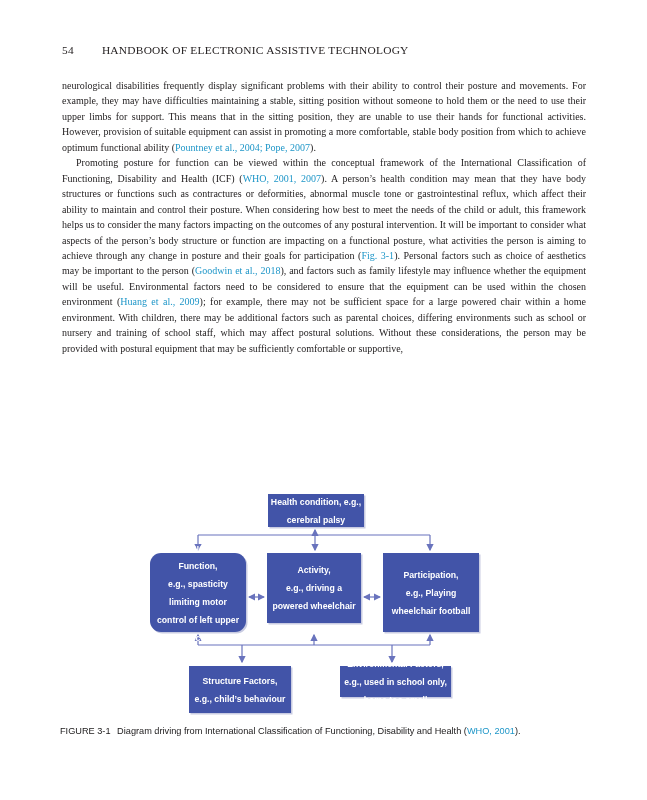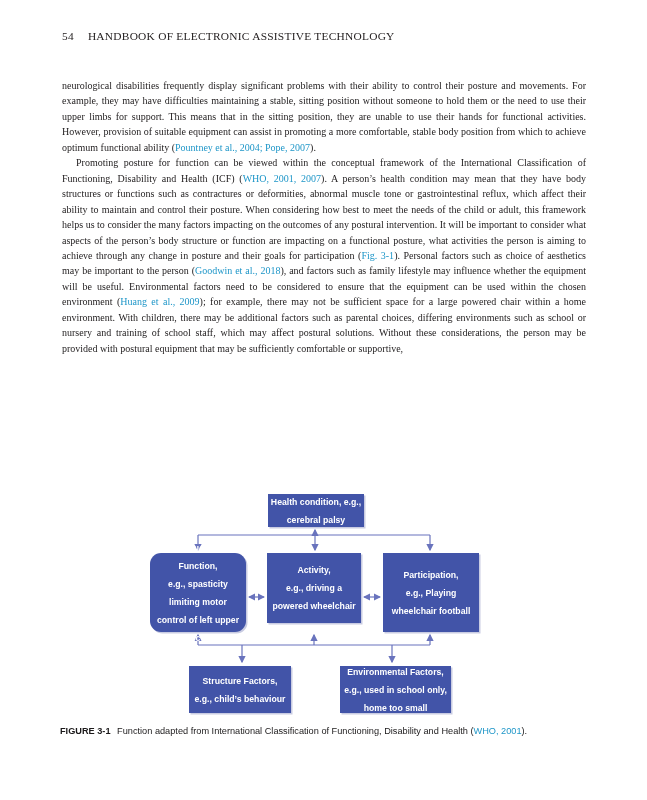--- a/index.html
+++ b/index.html
@@ -6,34 +6,34 @@
   .page{
     position:relative;
     width:647px;height:800px;
     background:#ffffff;
     overflow:hidden;
     font-family:"Liberation Serif", serif;
     color:var(--text,#1f1c1d);
   }
   
   .runhead{
-    position:absolute;left:62px;top:30px;width:524px;
+    position:absolute;left:62px;top:44px;width:524px;
     font-size:11.4px;letter-spacing:.25px;color:#262223;
-    display:flex;align-items:baseline;
+    display:flex;align-items:baseline;gap:14px;
   }
   .runhead .pagenum{margin-right:14px;}
   
   .bodytext{
     position:absolute;left:62px;top:78px;width:524px;
     font-size:10px;line-height:15.45px;text-align:justify;
   }
   .bodytext p{margin:0;padding:0;}
   .bodytext p.indent{text-indent:14px;}
   .link{color:var(--link,#1e96c8);cursor:pointer;}
-  .bold{font-weight:bold;}
+  .bold{font-weight:normal;}
   
   .dbox{
     position:absolute;
     background:var(--box-fill,#4254a8);
     color:var(--box-text,#ffffff);
     font-family:"Liberation Sans", sans-serif;
     font-weight:bold;
     font-size:8.7px;line-height:18px;
     display:flex;align-items:center;justify-content:center;
     text-align:center;
@@ -105,19 +105,19 @@
 e.g., driving a
 powered wheelchair</div>
 
   <div class="dbox" style="left:383px;top:553px;width:96px;height:79px;">Participation,
 e.g., Playing
 wheelchair football</div>
 
   <div class="dbox" style="left:189px;top:666px;width:102px;height:47px;">Structure Factors,
 e.g., child’s behaviour</div>
 
-  <div class="dbox" style="left:340px;top:666px;width:111px;height:47px;">Environmental Factors,
+  <div class="dbox" style="left:340px;top:666px;width:111px;height:31px;">Environmental Factors,
 e.g., used in school only,
 home too small</div>
 
-  <div class="caption"><span class="bold">FIGURE 3-1</span><span> Function adapted from International Classification of Functioning, Disability and Health (</span><span class="link">WHO, 2001</span><span>).</span></div>
+  <div class="caption"><span class="bold">FIGURE 3-1</span><span> Diagram driving from International Classification of Functioning, Disability and Health (</span><span class="link">WHO, 2001</span><span>).</span></div>
 
 </div>
 
 </body></html>

